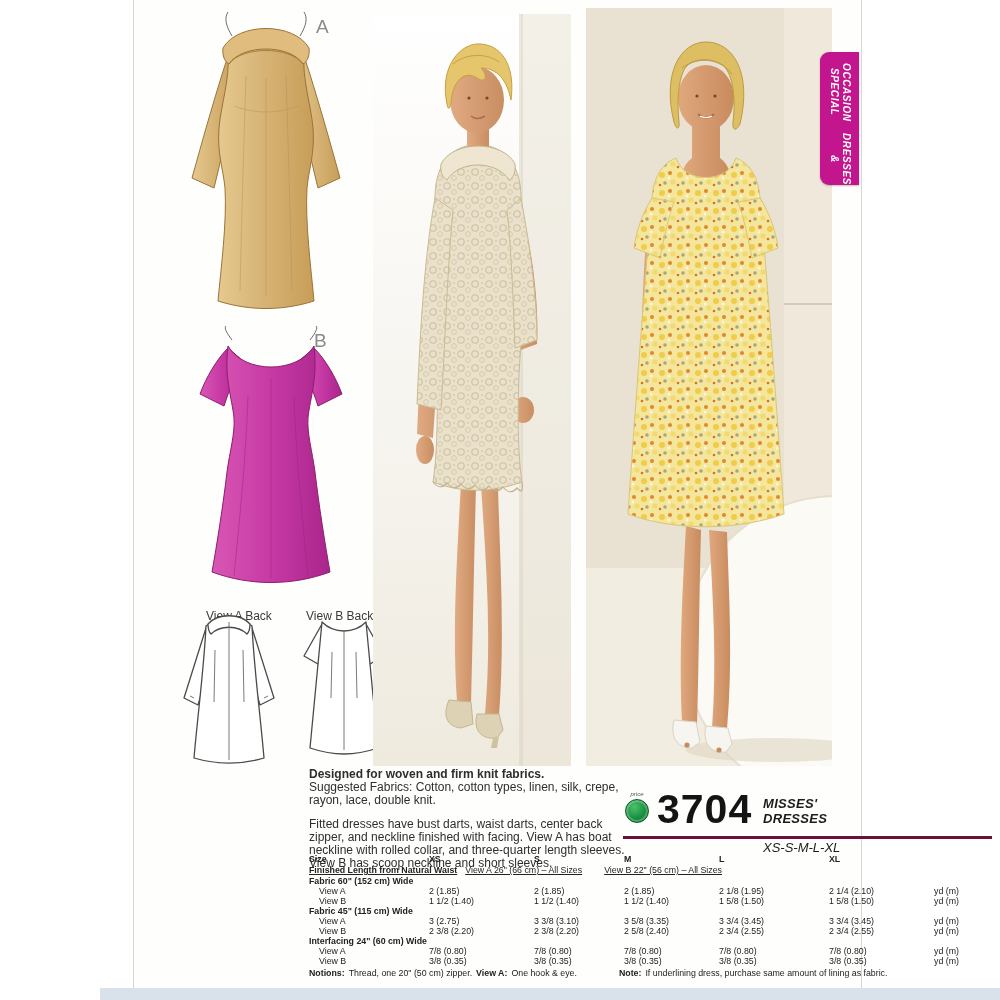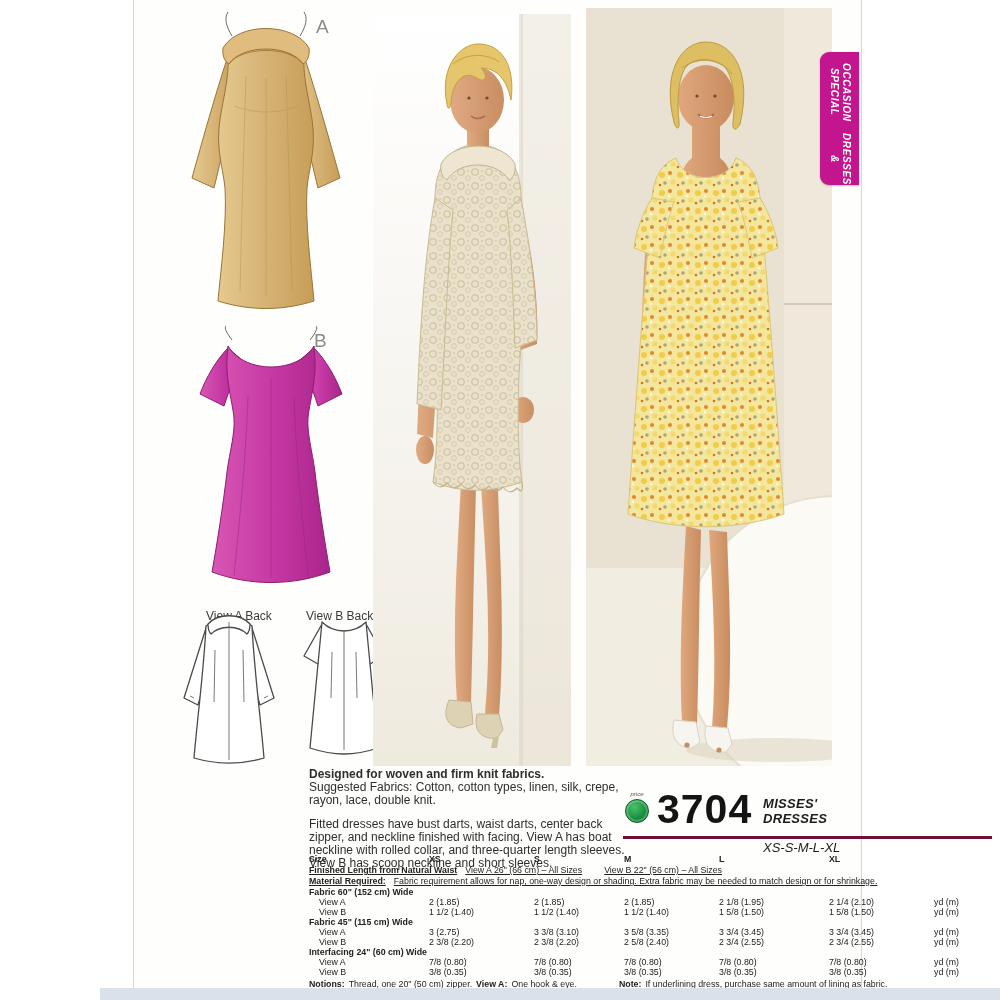--- a/index.html
+++ b/index.html
@@ -301,24 +301,20 @@
       <div class="c">XL</div>
       <div class="c"></div>
     </div>
 
     <div class="fullrow">
       <span class="lbl">Finished Length from Natural Waist</span>
       <span class="val">View A 26" (66 cm) – All Sizes</span>
       <span class="val" style="margin-left:22px;">View B 22" (56 cm) – All Sizes</span>
     </div>
 
-    <div class="fullrow">
-      <span class="lbl">Material Required:</span>
-      <span class="val">Fabric requirement allows for nap, one-way design or shading. Extra fabric may be needed to match design or for shrinkage.</span>
-    </div>
 
     <div class="theading">Fabric 60" (152 cm) Wide</div>
     <div class="trow">
       <div class="c label">View A</div>
       <div class="c">2 (1.85)</div>
       <div class="c">2 (1.85)</div>
       <div class="c">2 (1.85)</div>
       <div class="c">2 1/8 (1.95)</div>
       <div class="c">2 1/4 (2.10)</div>
       <div class="c unit">yd (m)</div>

